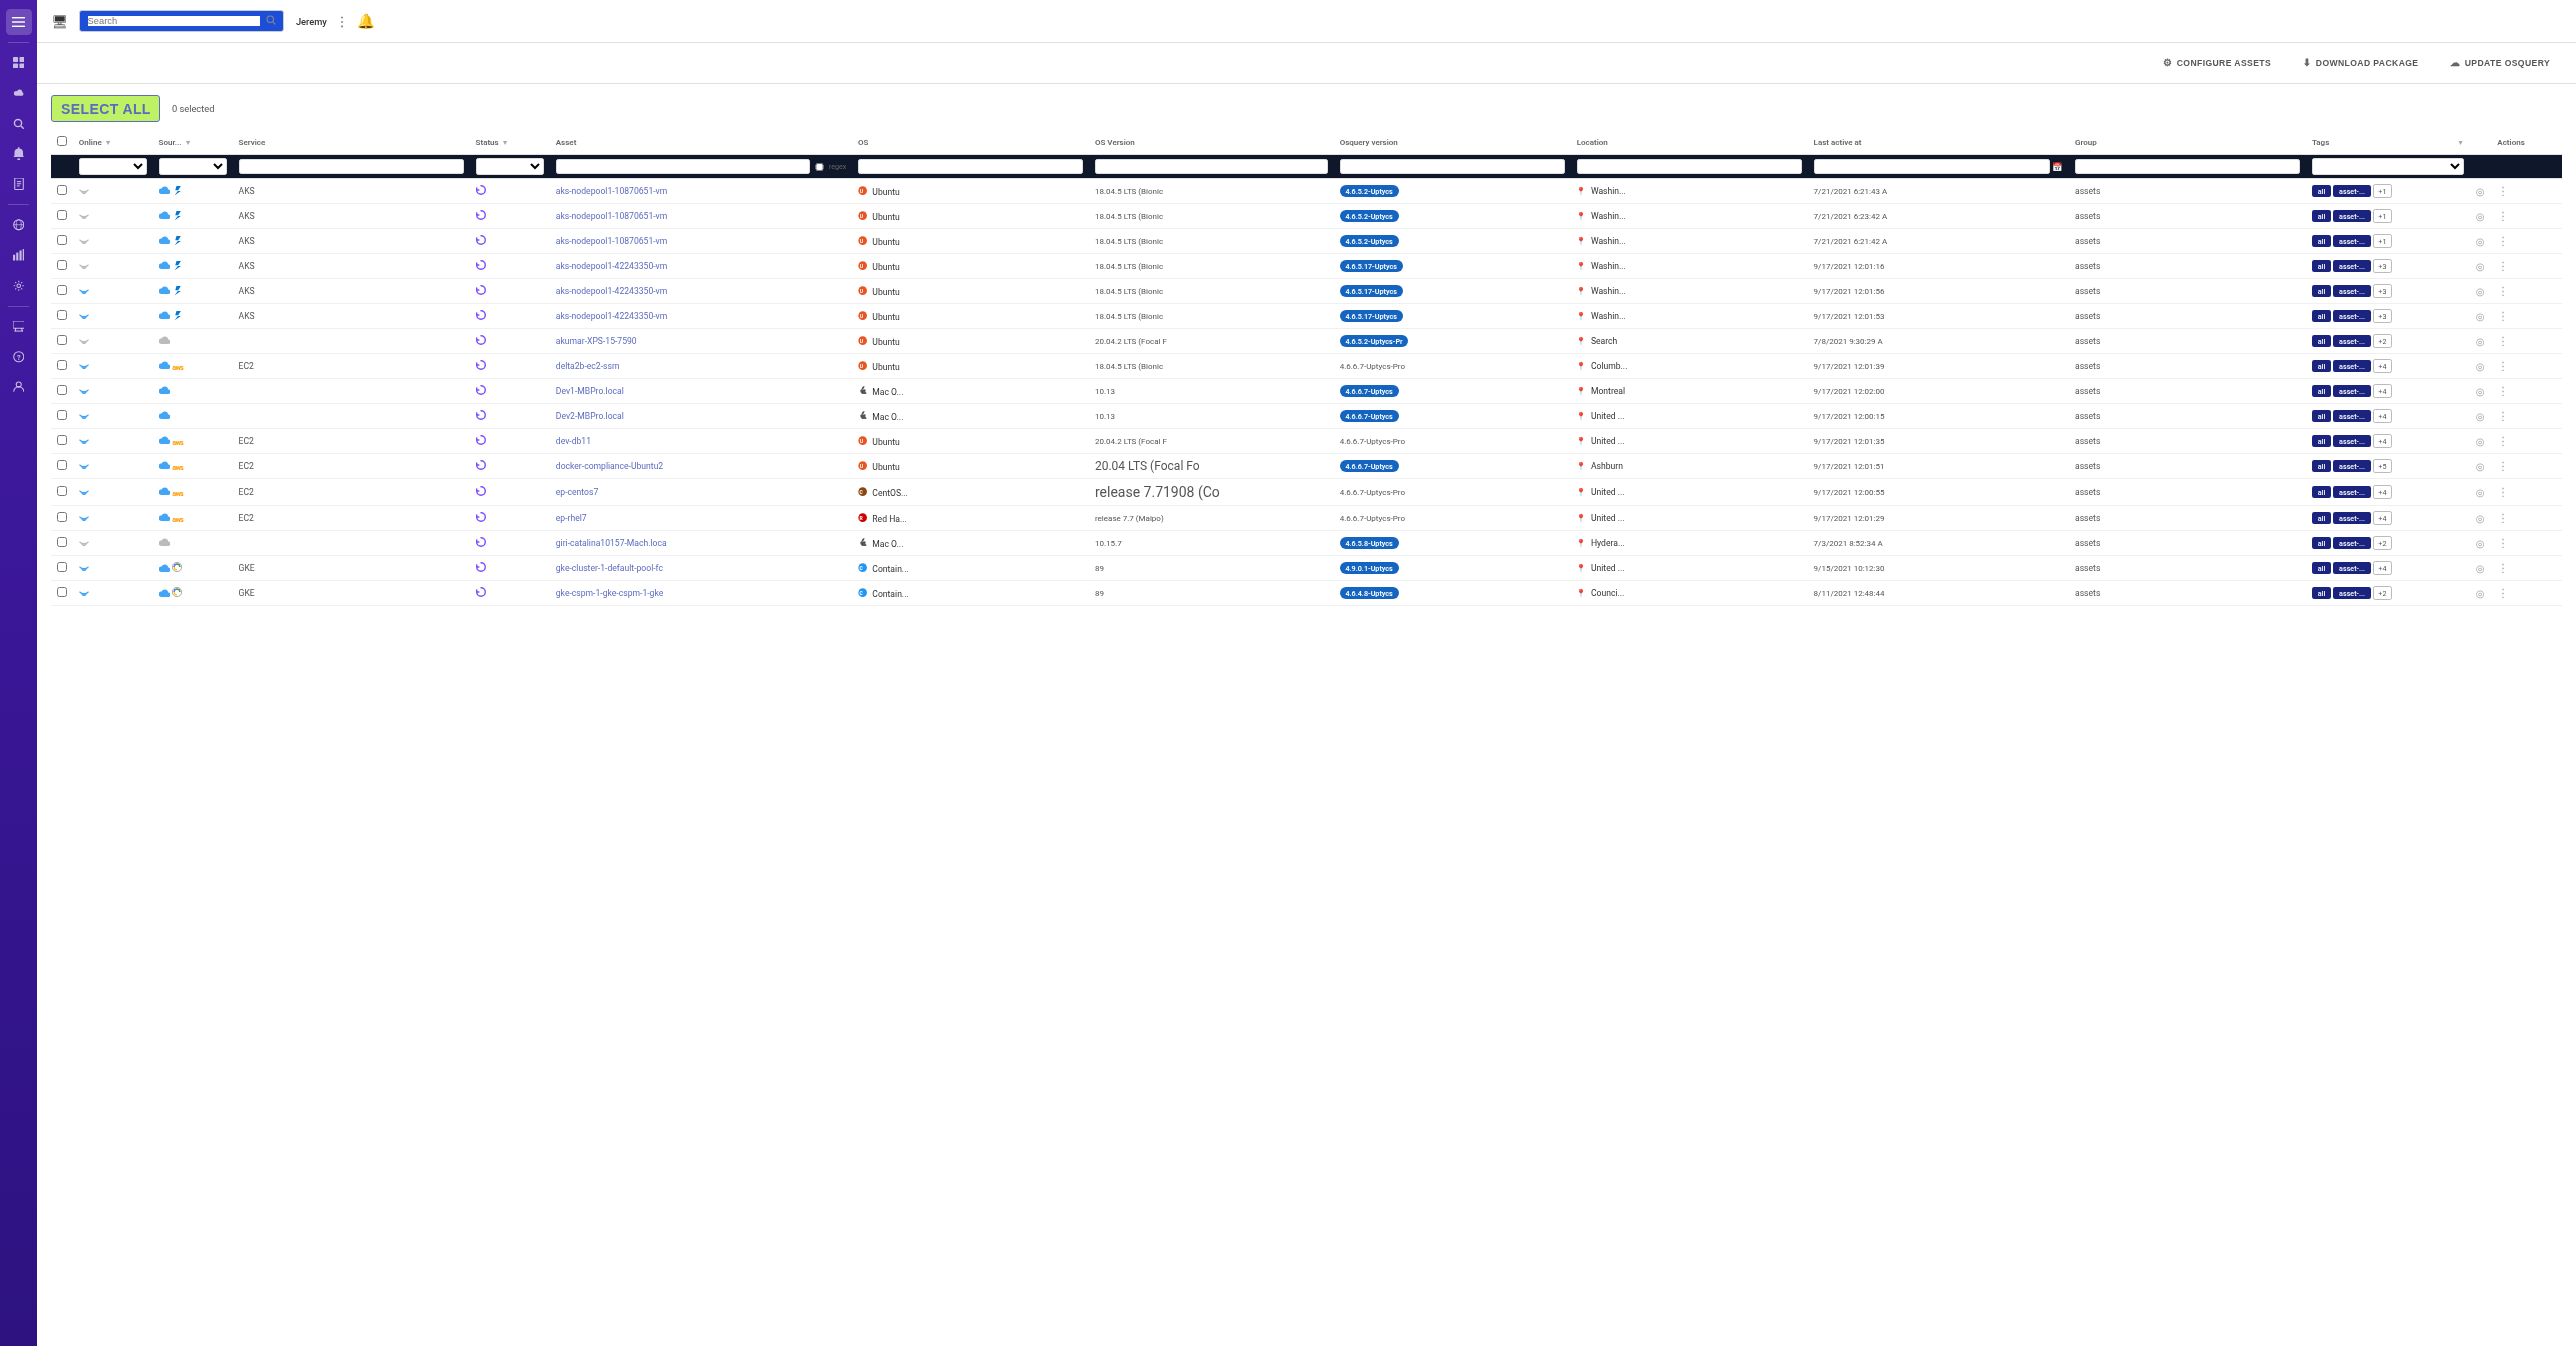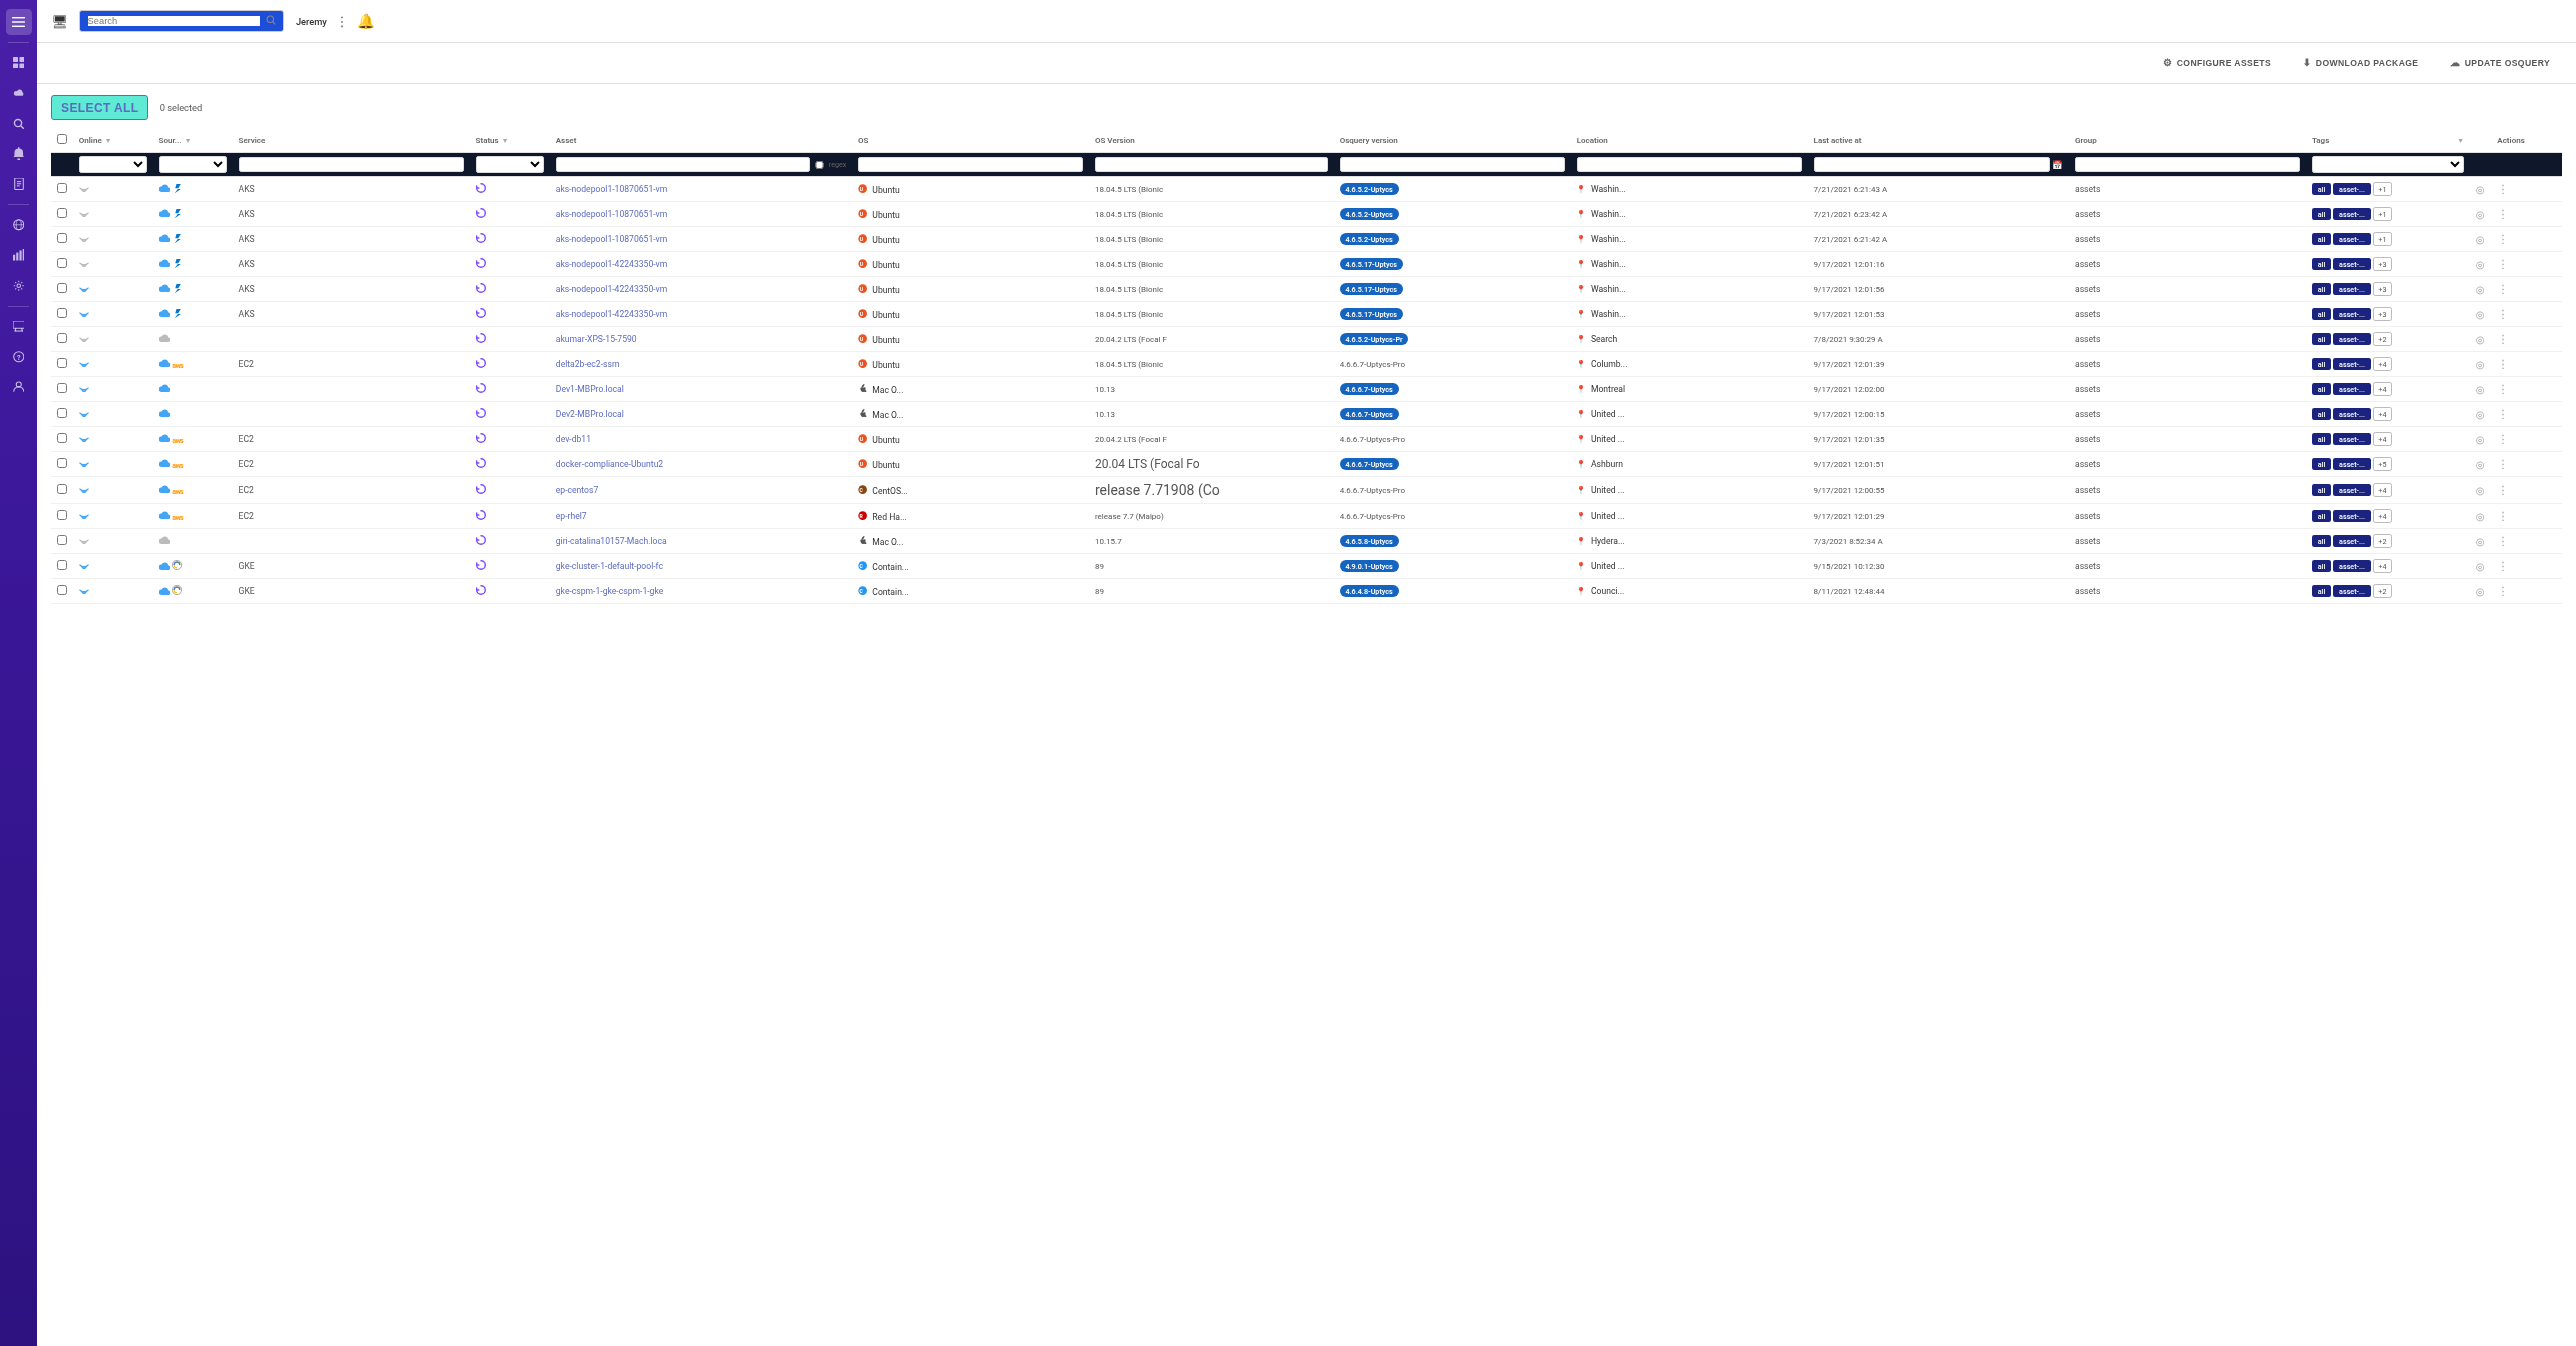--- a/index.html
+++ b/index.html
@@ -95,22 +95,22 @@
       overflow: auto;
       padding: 11.5px 14.4px;
     }
 
     
     .select-bar {
       display: flex; align-items: center; gap: 11.5px; margin-bottom: 8.6px;
     }
     .select-all-btn {
       border: 1.4px solid #5c6bc0; border-radius: 2.9px;
-      padding: 4.3px 8.6px; font-size: 12px; font-weight: 700;
-      color: #5c6bc0; background: #5eead4; cursor: pointer; letter-spacing: 0.4px;
+      padding: 4.3px 8.6px; font-size: 14px; font-weight: 700;
+      color: #5c6bc0; background: #bef264; cursor: pointer; letter-spacing: 0.4px;
     }
     .selected-count { font-size: 9.3px; color: #555; }
 
     
     .assets-table {
       width: 100%;
       border-collapse: collapse;
       font-size: 8.6px;
     }
     .assets-table th {

